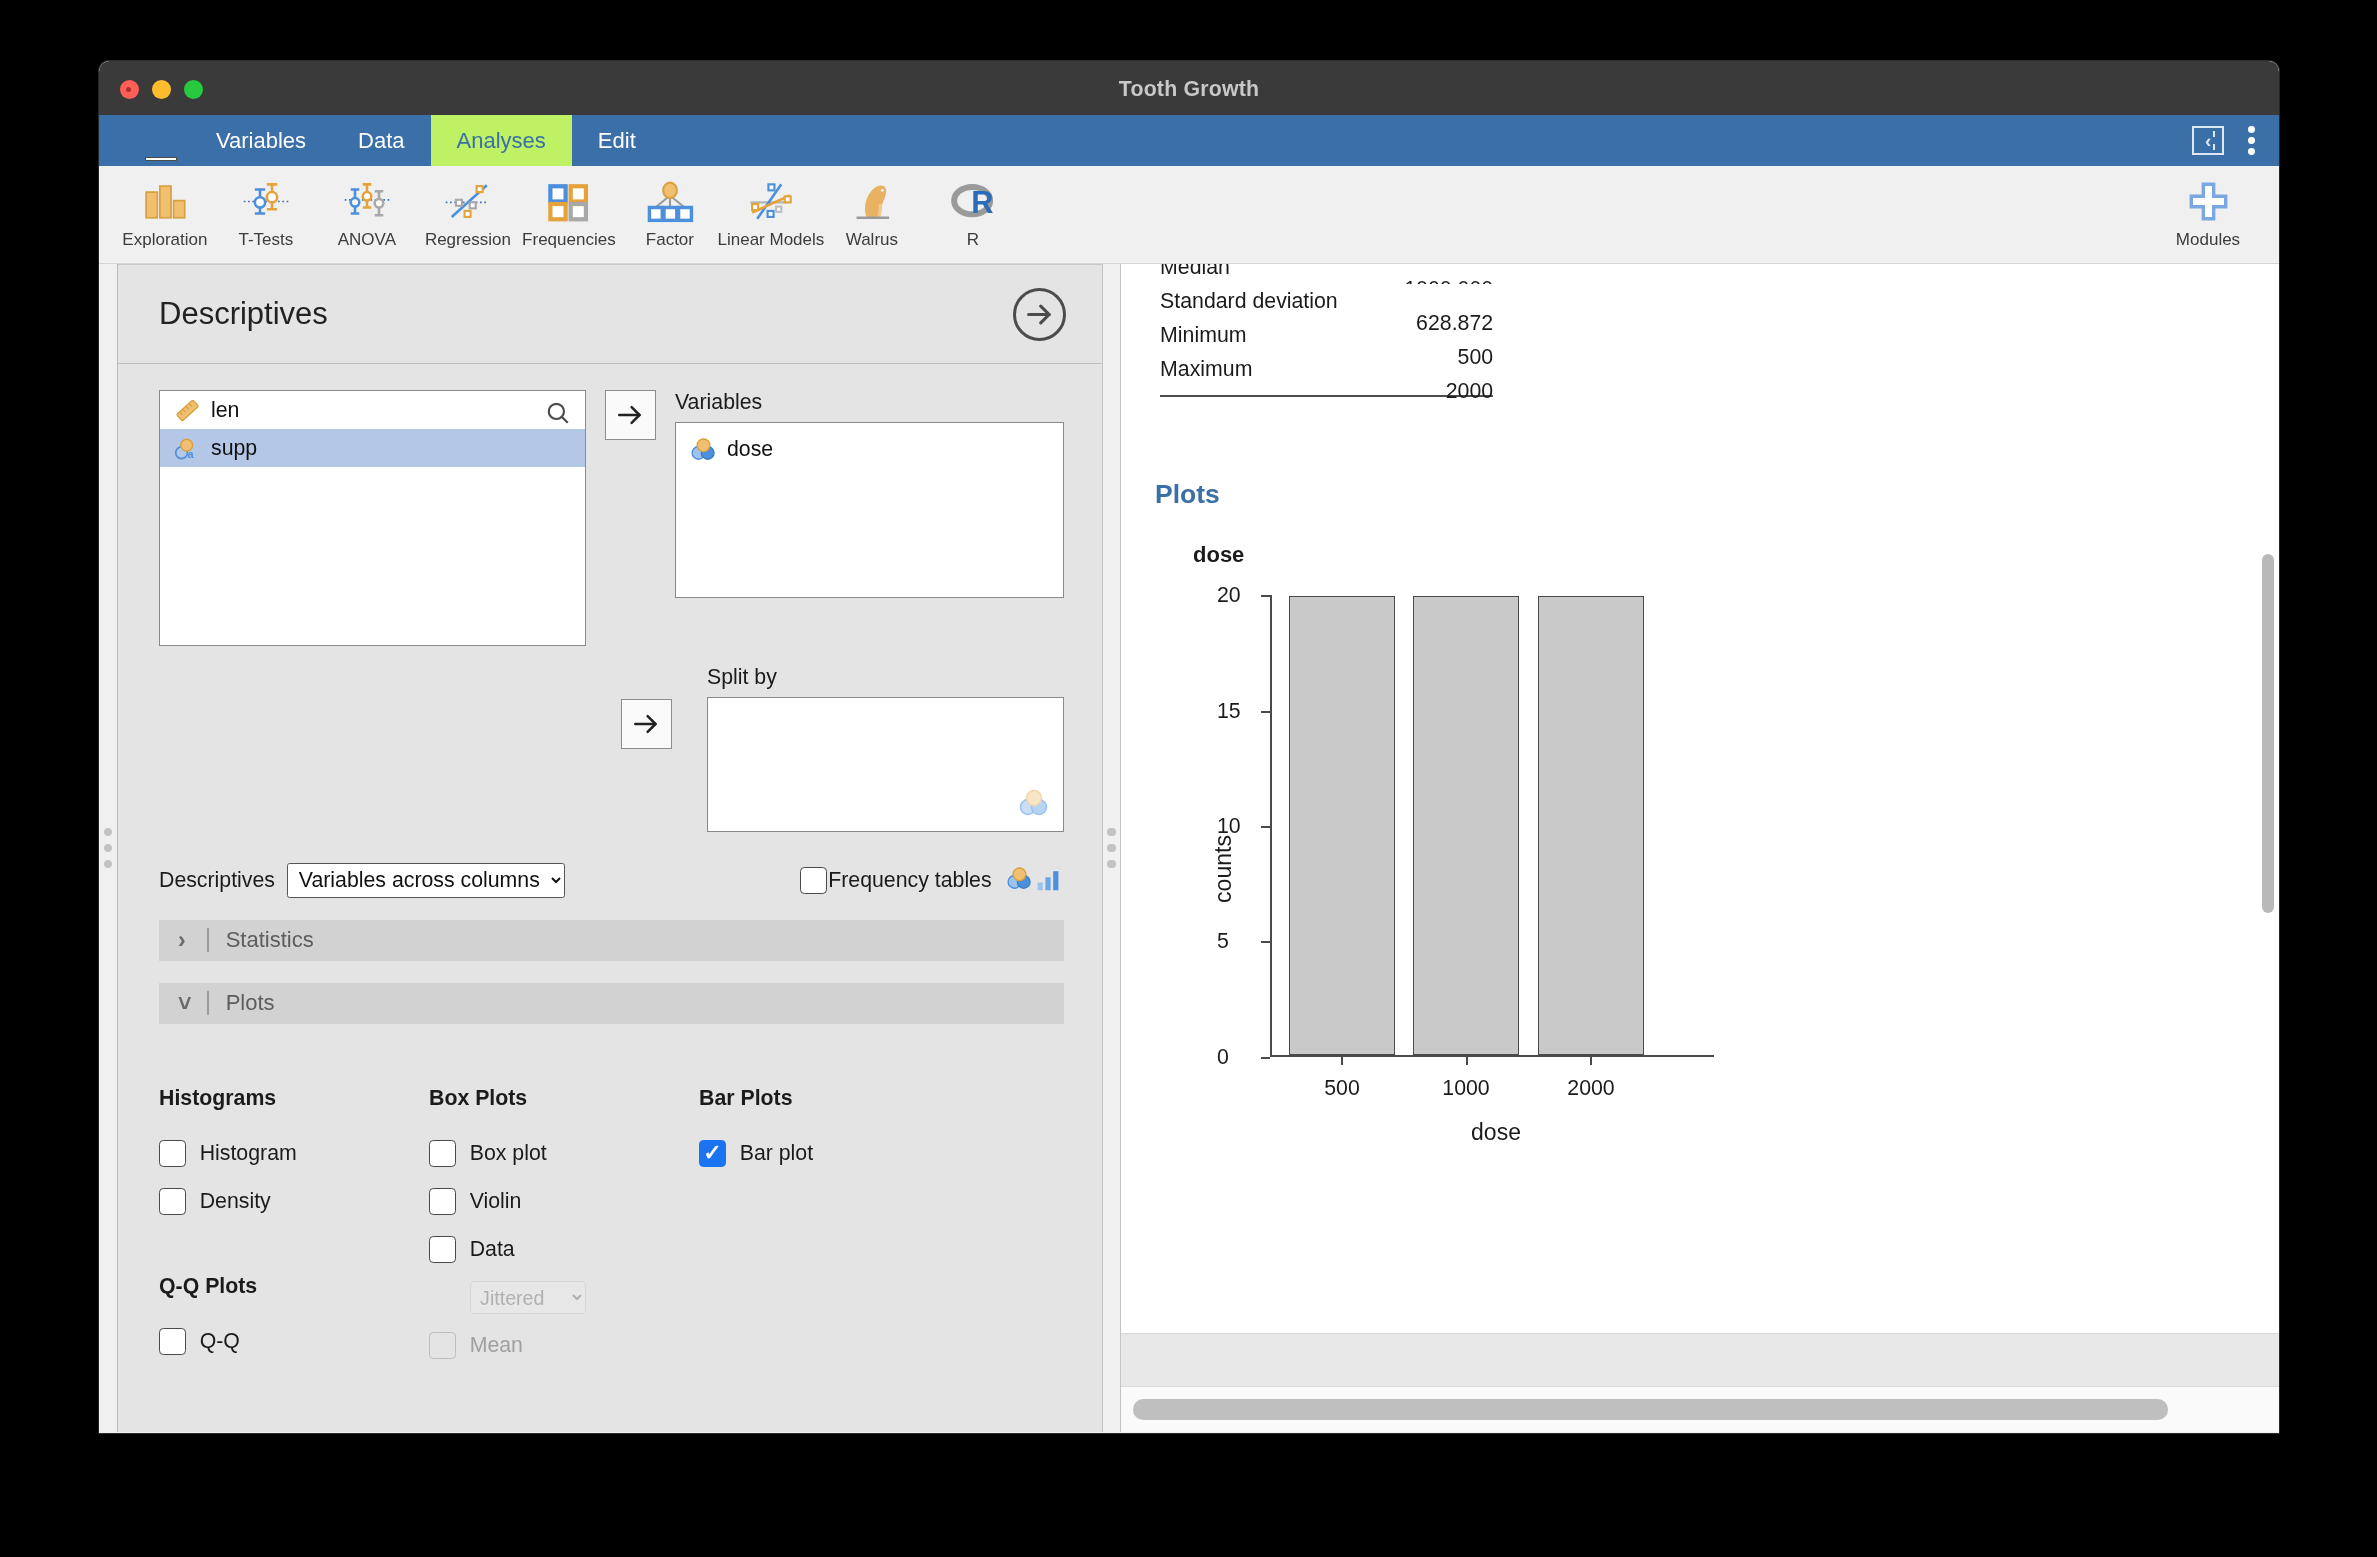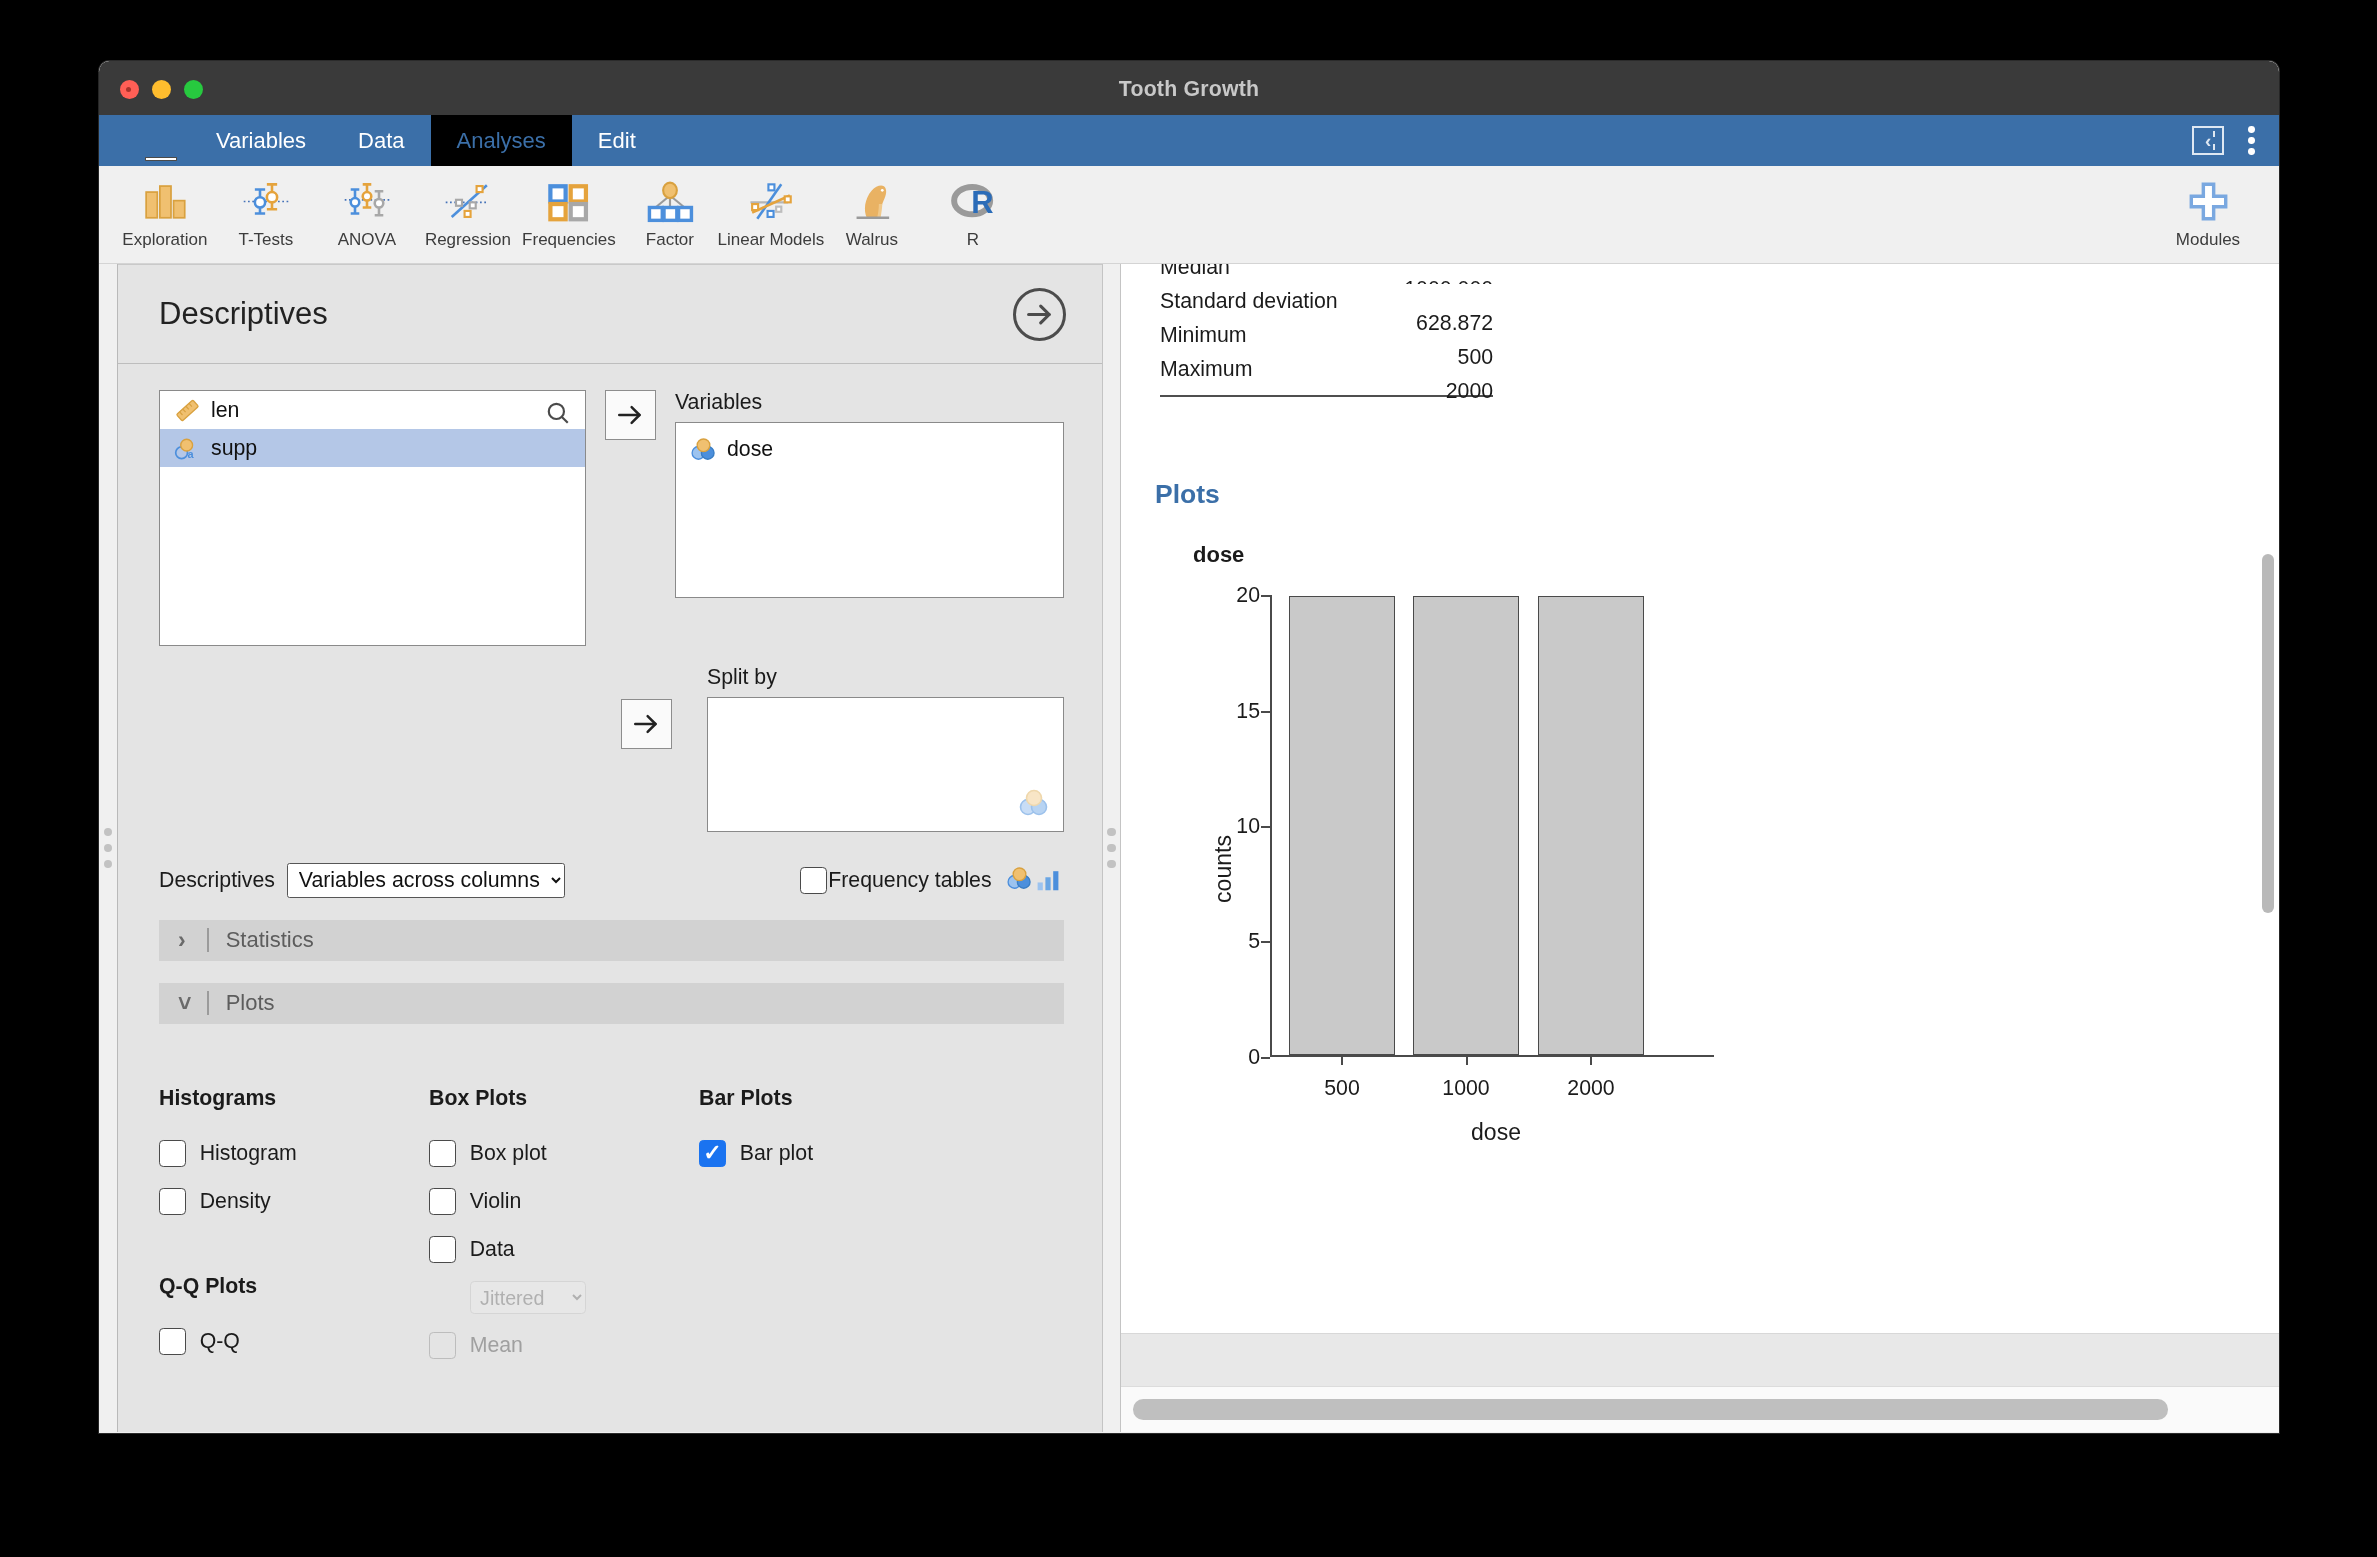--- a/index.html
+++ b/index.html
@@ -60,21 +60,21 @@
   }
   #hamburger .bar {
     display: block; width: 32px; height: 3.4px; background: #fff; margin: 3.8px 0;
     border-radius: 0.9px;
   }
   .menu-tab {
     display: flex; align-items: center; padding: 0 26px;
     color: #fff; font-size: 22px; cursor: pointer;
   }
   .menu-tab.active {
-    background: #000000; color: #3b6fa8; text-align: right;
+    background: #bef264; color: #3b6fa8; text-align: right;
   }
   #menubar-right {
     margin-left: auto; display: flex; align-items: center; padding-right: 24px; gap: 24px;
   }
   #panel-toggle-icon {
     width: 32px; height: 29px; border: 2.6px solid #dfe8f2;
     display: flex; align-items: center; justify-content: center;
     color: #dfe8f2; font-size: 19px; font-weight: bold;
     position: relative; cursor: pointer;
   }
@@ -248,21 +248,21 @@
 
   #chart { position: relative; margin: 19px 0 0 38px; width: 529px; height: 564px; }
   #chart .yaxis-title {
     position: absolute; left: -3.4px; top: 50%;
     transform: translateY(-50%) rotate(-90deg);
     font-size: 23px; color: #1b1b1b; white-space: nowrap;
   }
   #chart .ytick {
     position: absolute; right: calc(100% - 67px);
     font-size: 21.3px; color: #1b1b1b; transform: translateY(-50%);
-    text-align: right; width: 43px;
+    width: 43px;
   }
   #chart .ytickmark {
     position: absolute; left: 68px; width: 8.5px; height: 1.7px; background: #4a4a4a;
   }
   #plotarea {
     position: absolute; left: 77px; top: 8.5px; right: 0; bottom: 94px;
   }
   #plotarea .axis-v { position: absolute; left: 0; top: 0; bottom: 0; width: 1.7px; background: #4a4a4a; }
   #plotarea .axis-h { position: absolute; left: 0; right: 8.5px; bottom: 0; height: 1.7px; background: #4a4a4a; }
   .bar {

